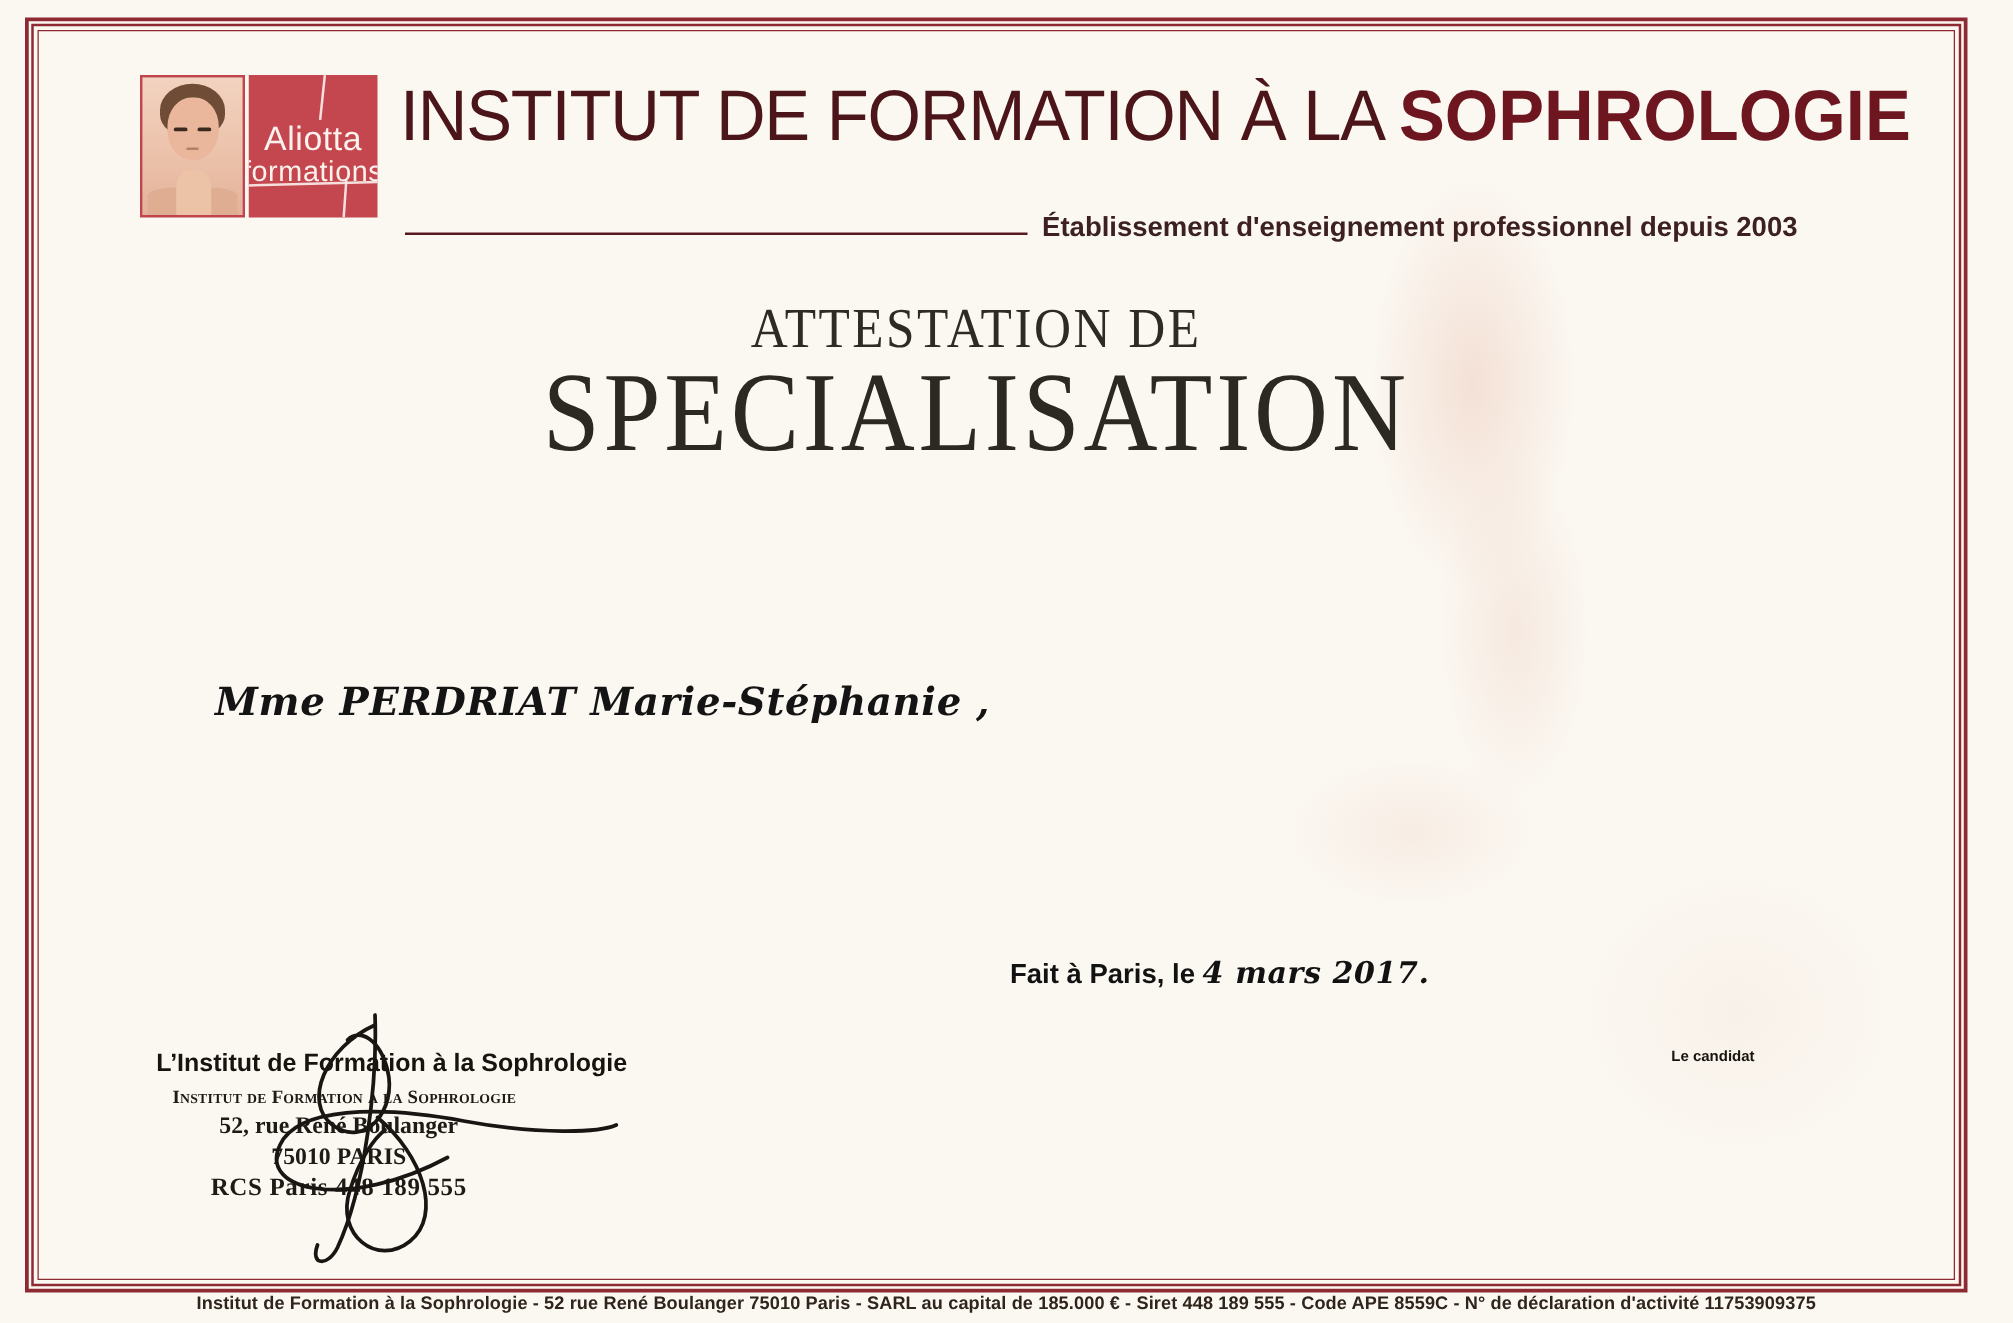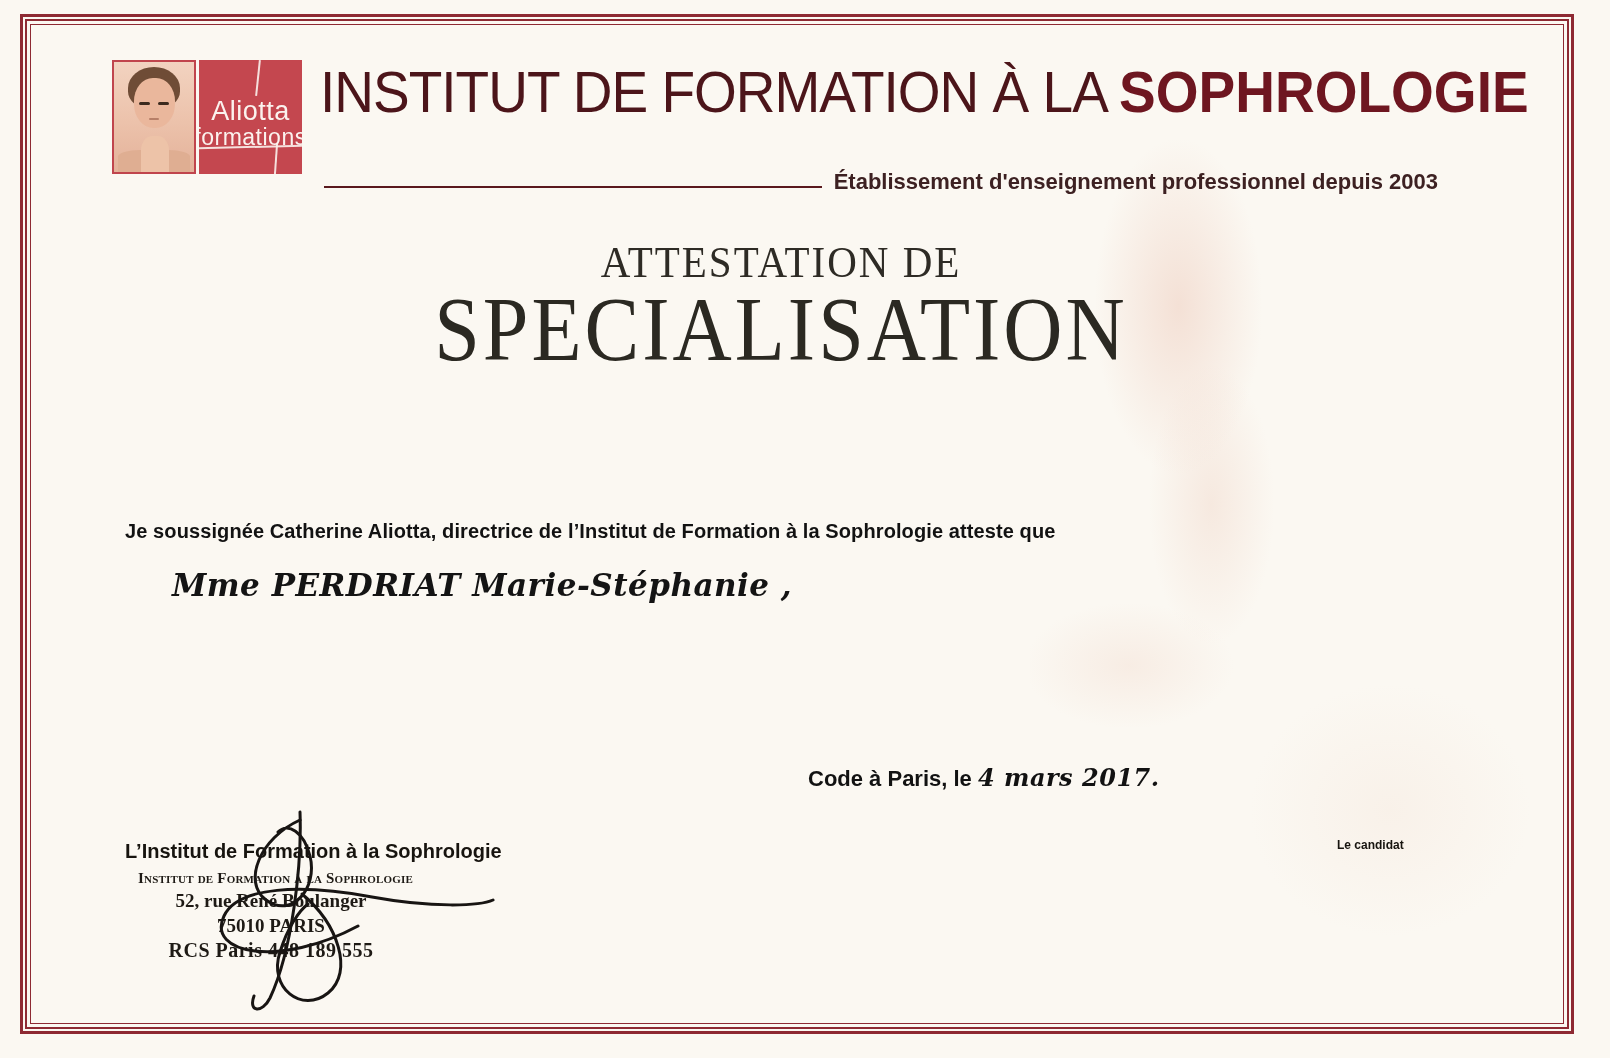--- a/index.html
+++ b/index.html
@@ -172,39 +172,39 @@
       <div class="subtitle">Établissement d'enseignement professionnel depuis 2003</div>
     </div>
   </div>
 
   <div class="attestation">
     <h2>ATTESTATION DE</h2>
     <h1>SPECIALISATION</h1>
   </div>
 
   <div class="para">
-    <div class="intro">Je soussignée Catherine Aliotta, directrice de l’Institut de Formation à la Sophrologie atteste que</div>
     <div class="name-line">Mme PERDRIAT Marie-Stéphanie ,</div>
   </div>
 
-  <div class="dateline"><span class="prefix">Code à Paris, le </span><span class="date">4 mars 2017.</span></div>
+  <div class="dateline"><span class="prefix">Fait à Paris, le </span><span class="date">4 mars 2017.</span></div>
 
   <div class="issuer">L’Institut de Formation à la Sophrologie</div>
   <div class="stamp">
     <div class="s1">Institut de Formation à la Sophrologie</div>
     <div class="s2">52, rue René Boulanger</div>
     <div class="s3">75010 PARIS</div>
     <div class="s4">RCS Paris 448 189 555</div>
   </div>
 
   <svg class="sig-svg" width="370" height="240" viewBox="0 0 370 240" fill="none">
     <g stroke="#181513" stroke-width="3" stroke-linecap="round" fill="none">
       <path d="M150,36 C152,90 142,175 120,222 C112,238 98,236 104,220"></path>
       <path d="M150,44 C110,62 92,106 116,124 C142,143 168,112 160,80 C154,56 138,46 128,56"></path>
       <path d="M152,118 C188,148 204,196 178,217 C152,238 118,212 130,176 C138,150 150,134 158,128"></path>
       <path d="M208,150 C130,192 56,178 74,140 C88,110 152,108 222,121 C282,132 330,130 343,124"></path>
     </g>
   </svg>
 
   <div class="candidate">Le candidat</div>
 
+  <div class="footer">Institut de Formation à la Sophrologie - 52 rue René Boulanger 75010 Paris - SARL au capital de 185.000 € - Siret 448 189 555 - Code APE 8559C - N° de déclaration d'activité 11753909375</div>
 
 </div>
 
 </body></html>

